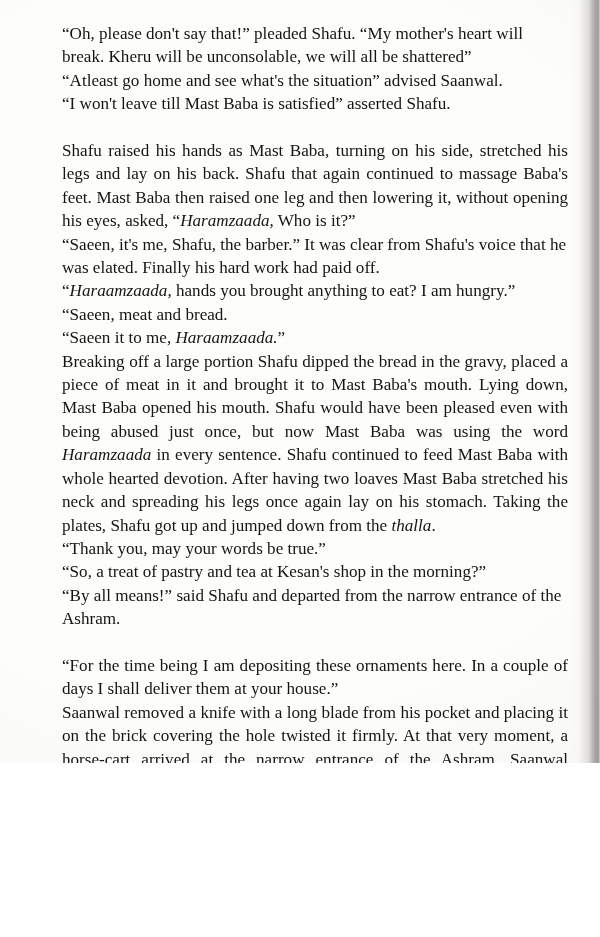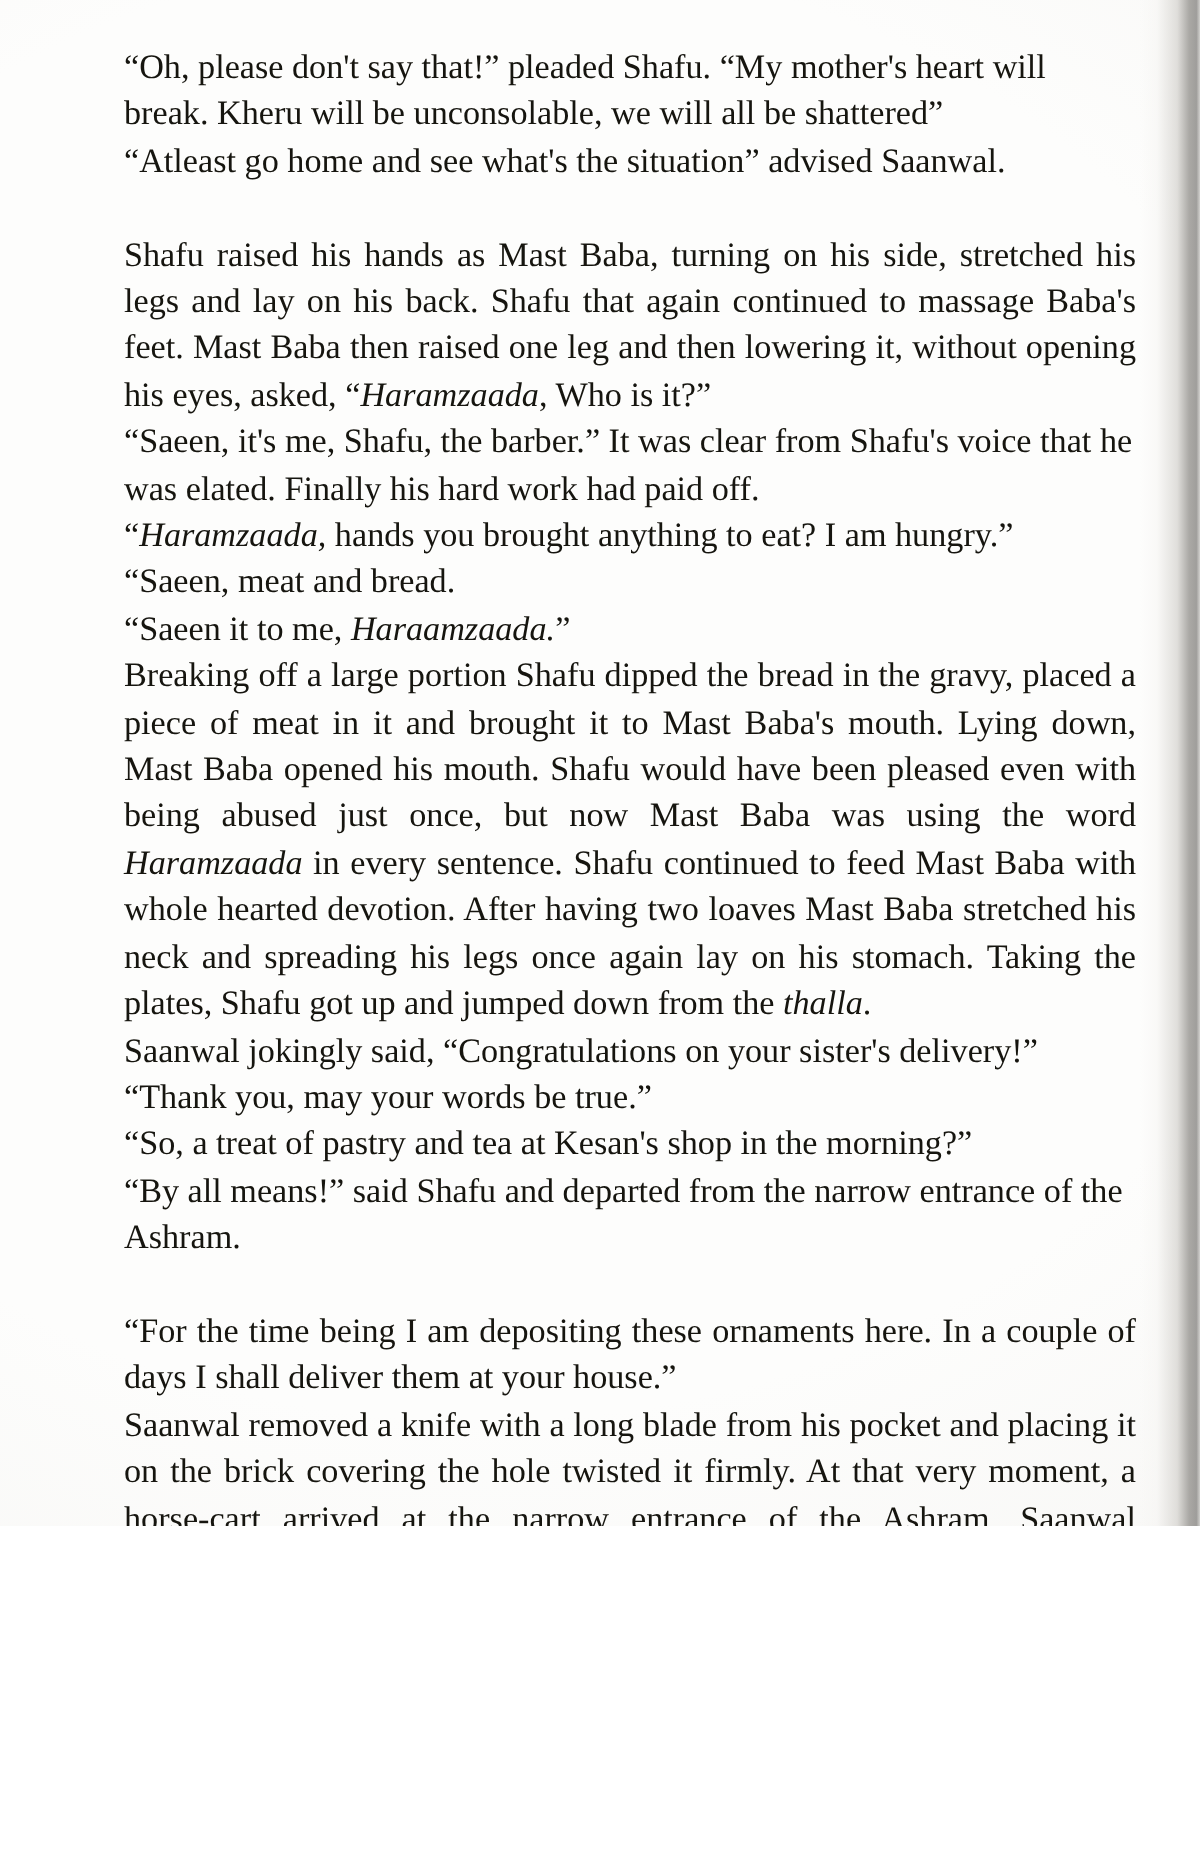--- a/index.html
+++ b/index.html
@@ -87,30 +87,30 @@
 
 <div id="page">
 
   <div id="paper-tint"></div>
 
   <div id="text-column">
     <div id="blocks-host">
         <div>
           <p class="para ragged">“Oh, please don't say that!” pleaded Shafu. “My mother's heart will break. Kheru will be unconsolable, we will all be shattered”</p>
           <p class="para ragged">“Atleast go home and see what's the situation” advised Saanwal.</p>
+          <p class="para ragged">“I won't leave till Mast Baba is satisfied” asserted Shafu.</p>
         </div>
         <div class="block-gap"></div>
         <div>
           <p class="para"><span>Shafu raised his hands as Mast Baba, turning on his side, stretched his legs and lay on his back. Shafu that again continued to massage Baba's feet. Mast Baba then raised one leg and then lowering it, without opening his eyes, asked, “</span><i>Haramzaada</i><span>, Who is it?”</span></p>
           <p class="para ragged"><span>“Saeen, it's me, Shafu, the barber.” It was clear from Shafu's voice that he was elated. Finally his hard work had paid off.</span></p>
-          <p class="para ragged"><span>“</span><i>Haramzaada,</i><span> hands you brought anything to eat? I am hungry.”</span></p>
+          <p class="para ragged"><span>“</span><i>Haraamzaada,</i><span> hands you brought anything to eat? I am hungry.”</span></p>
           <p class="para ragged"><span>“Saeen, meat and bread.</span></p>
           <p class="para ragged"><span>“Saeen it to me, </span><i>Haraamzaada.</i><span>”</span></p>
           <p class="para"><span>Breaking off a large portion Shafu dipped the bread in the gravy, placed a piece of meat in it and brought it to Mast Baba's mouth. Lying down, Mast Baba opened his mouth. Shafu would have been pleased even with being abused just once, but now Mast Baba was using the word </span><i>Haramzaada</i><span> in every sentence. Shafu continued to feed Mast Baba with whole hearted devotion. After having two loaves Mast Baba stretched his neck and spreading his legs once again lay on his stomach. Taking the plates, Shafu got up and jumped down from the </span><i>thalla</i><span>.</span></p>
-          <p class="para"><span>Saanwal jokingly said, “Congratulations on your sister's delivery!”</span></p>
           <p class="para ragged"><span>“Thank you, may your words be true.”</span></p>
           <p class="para ragged"><span>“So, a treat of pastry and tea at Kesan's shop in the morning?”</span></p>
           <p class="para ragged"><span>“By all means!” said Shafu and departed from the narrow entrance of the Ashram.</span></p>
         </div>
         <div class="block-gap"></div>
         <div>
           <p class="para"><span>“For the time being I am depositing these ornaments here. In a couple of days I shall deliver them at your house.”</span></p>
           <p class="para"><span>Saanwal removed a knife with a long blade from his pocket and placing it on the brick covering the hole twisted it firmly. At that very moment, a horse-cart arrived at the narrow entrance of the Ashram. Saanwal removed the knife from the brick and putting it back in his pocket stood up. Sheru alighted from the rear portion of</span></p>
         </div>
       </div>

